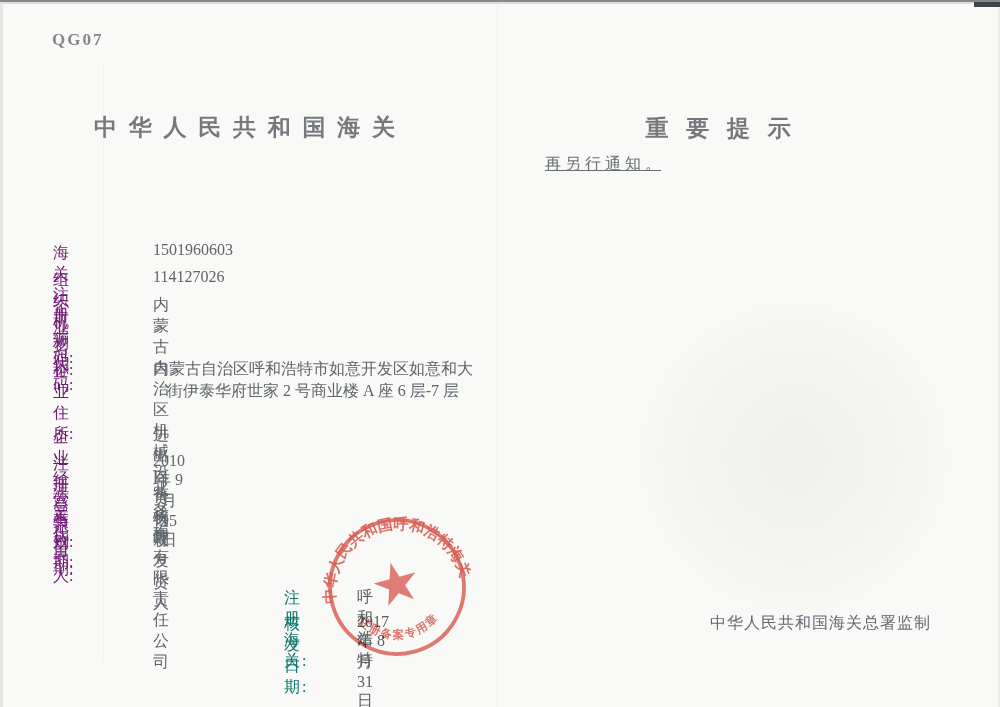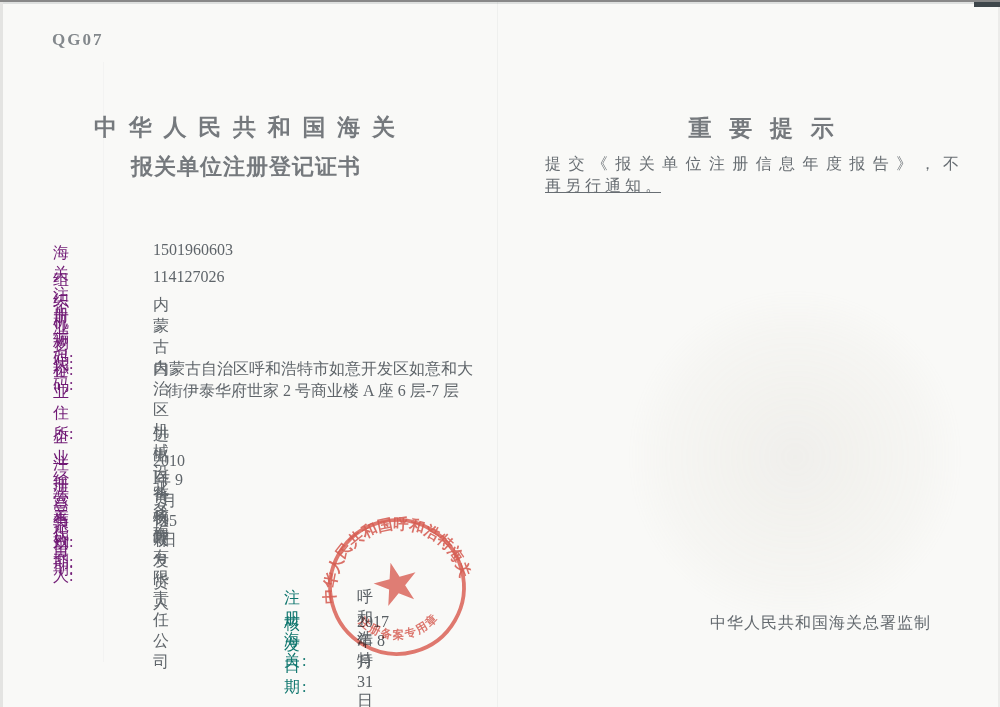--- a/index.html
+++ b/index.html
@@ -33,21 +33,21 @@
 
   .row{position:absolute;left:53px;height:22px;font-size:16px;}
   .row .lbl{position:absolute;left:0;top:0;color:#701a75;}
   .row .val{position:absolute;left:100px;top:-2px;color:#5f656a;text-align:center;}
   .val-2line{line-height:22px;}
 
   .brow{position:absolute;left:284px;height:22px;font-size:16px;}
   .brow .lbl{position:absolute;left:0;top:0;letter-spacing:2px;color:#0f766e;}
   .brow .val{position:absolute;left:73px;top:-1px;color:#595f64;}
 
-  .notice-title{position:absolute;left:569px;top:111px;width:390px;text-align:center;
+  .notice-title{position:absolute;left:526px;top:111px;width:390px;text-align:center;
     font-size:23px;font-weight:600;letter-spacing:6px;color:#75797d;}
   .notice-body{position:absolute;left:545px;top:151px;width:414px;font-size:16px;color:#686e73;}
   .nline{line-height:21.5px;text-align:justify;text-align-last:justify;}
   .nline.indent{padding-left:36px;}
   .nline.last{text-align:right;text-align-last:left;text-decoration:underline;}
 
   .made-by{position:absolute;left:710px;top:611px;font-size:16px;letter-spacing:1px;color:#63696e;}
 
   .stamp{
     position:absolute;left:321px;top:509px;width:152px;height:152px;
@@ -66,21 +66,20 @@
   <div class="edge-right"></div>
   <div class="corner-dark"></div>
   <div class="fold-line"></div>
   <div class="fold-line2"></div>
   <div class="watermark"></div>
 
   <div class="txt form-code">QG07</div>
 
   <div class="title-block">
     <div class="title-l1">中 华 人 民 共 和 国 海 关</div>
-    <div class="title-l2">报关单位注册登记证书</div>
   </div>
 
   <div class="row" style="top:241px">
     <span class="lbl">海关注册编码:</span>
     <span class="val">1501960603</span>
   </div>
   <div class="row" style="top:268px">
     <span class="lbl">组织机构代码:</span>
     <span class="val">114127026</span>
   </div>
@@ -129,18 +128,17 @@
     <text font-size="20" fill="#d84e43" opacity="0.88" font-weight="bold" font-family="'Liberation Serif','DejaVu Serif',serif">
       <textPath href="#sealTopArc" startOffset="8" textLength="258" lengthAdjust="spacing">中华人民共和国呼和浩特海关</textPath>
     </text>
     <text font-size="15" fill="#d84e43" opacity="0.85" font-weight="bold" font-family="'Liberation Serif','DejaVu Serif',serif">
       <textPath href="#sealBottomArc" startOffset="6" textLength="118" lengthAdjust="spacing">注册备案专用章</textPath>
     </text>
   </svg>
 
   <div class="notice-title">重 要 提 示</div>
   <div class="notice-body">
-    <div class="nline">提 交 《 报 关 单 位 注 册 信 息 年 度 报 告 》 ， 不</div>
     <div class="nline last">再 另 行 通 知 。</div>
   </div>
   <div class="made-by">中华人民共和国海关总署监制</div>
 
 </div>
 
 </body></html>

